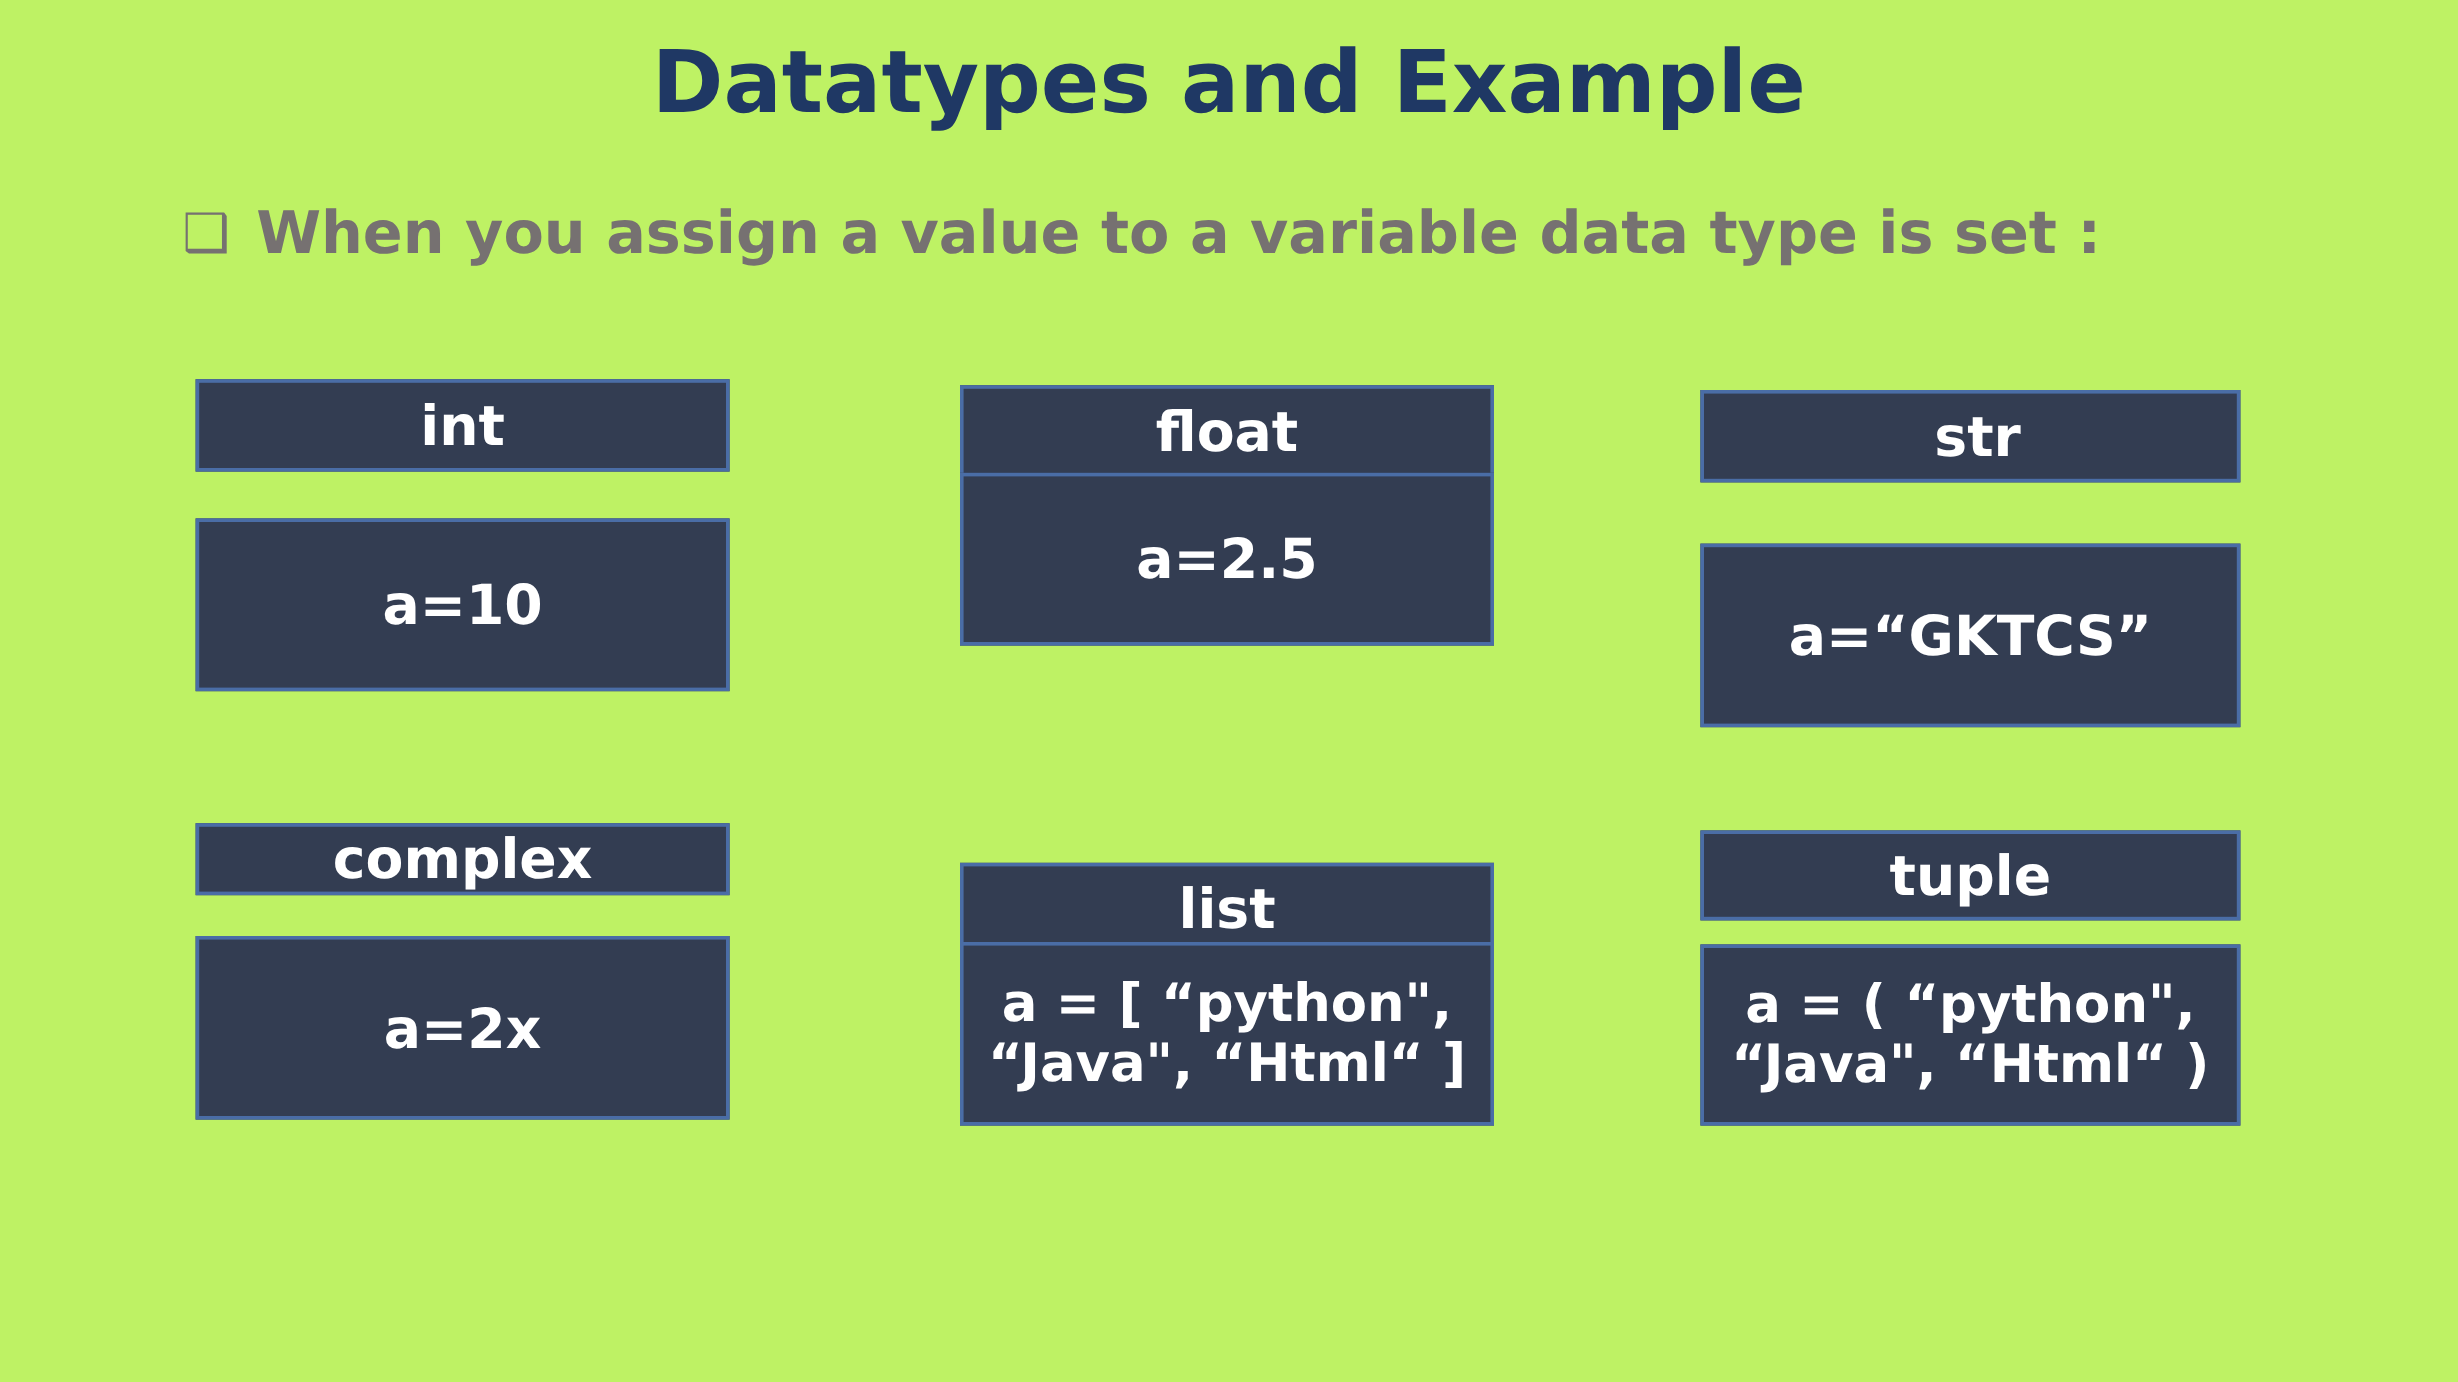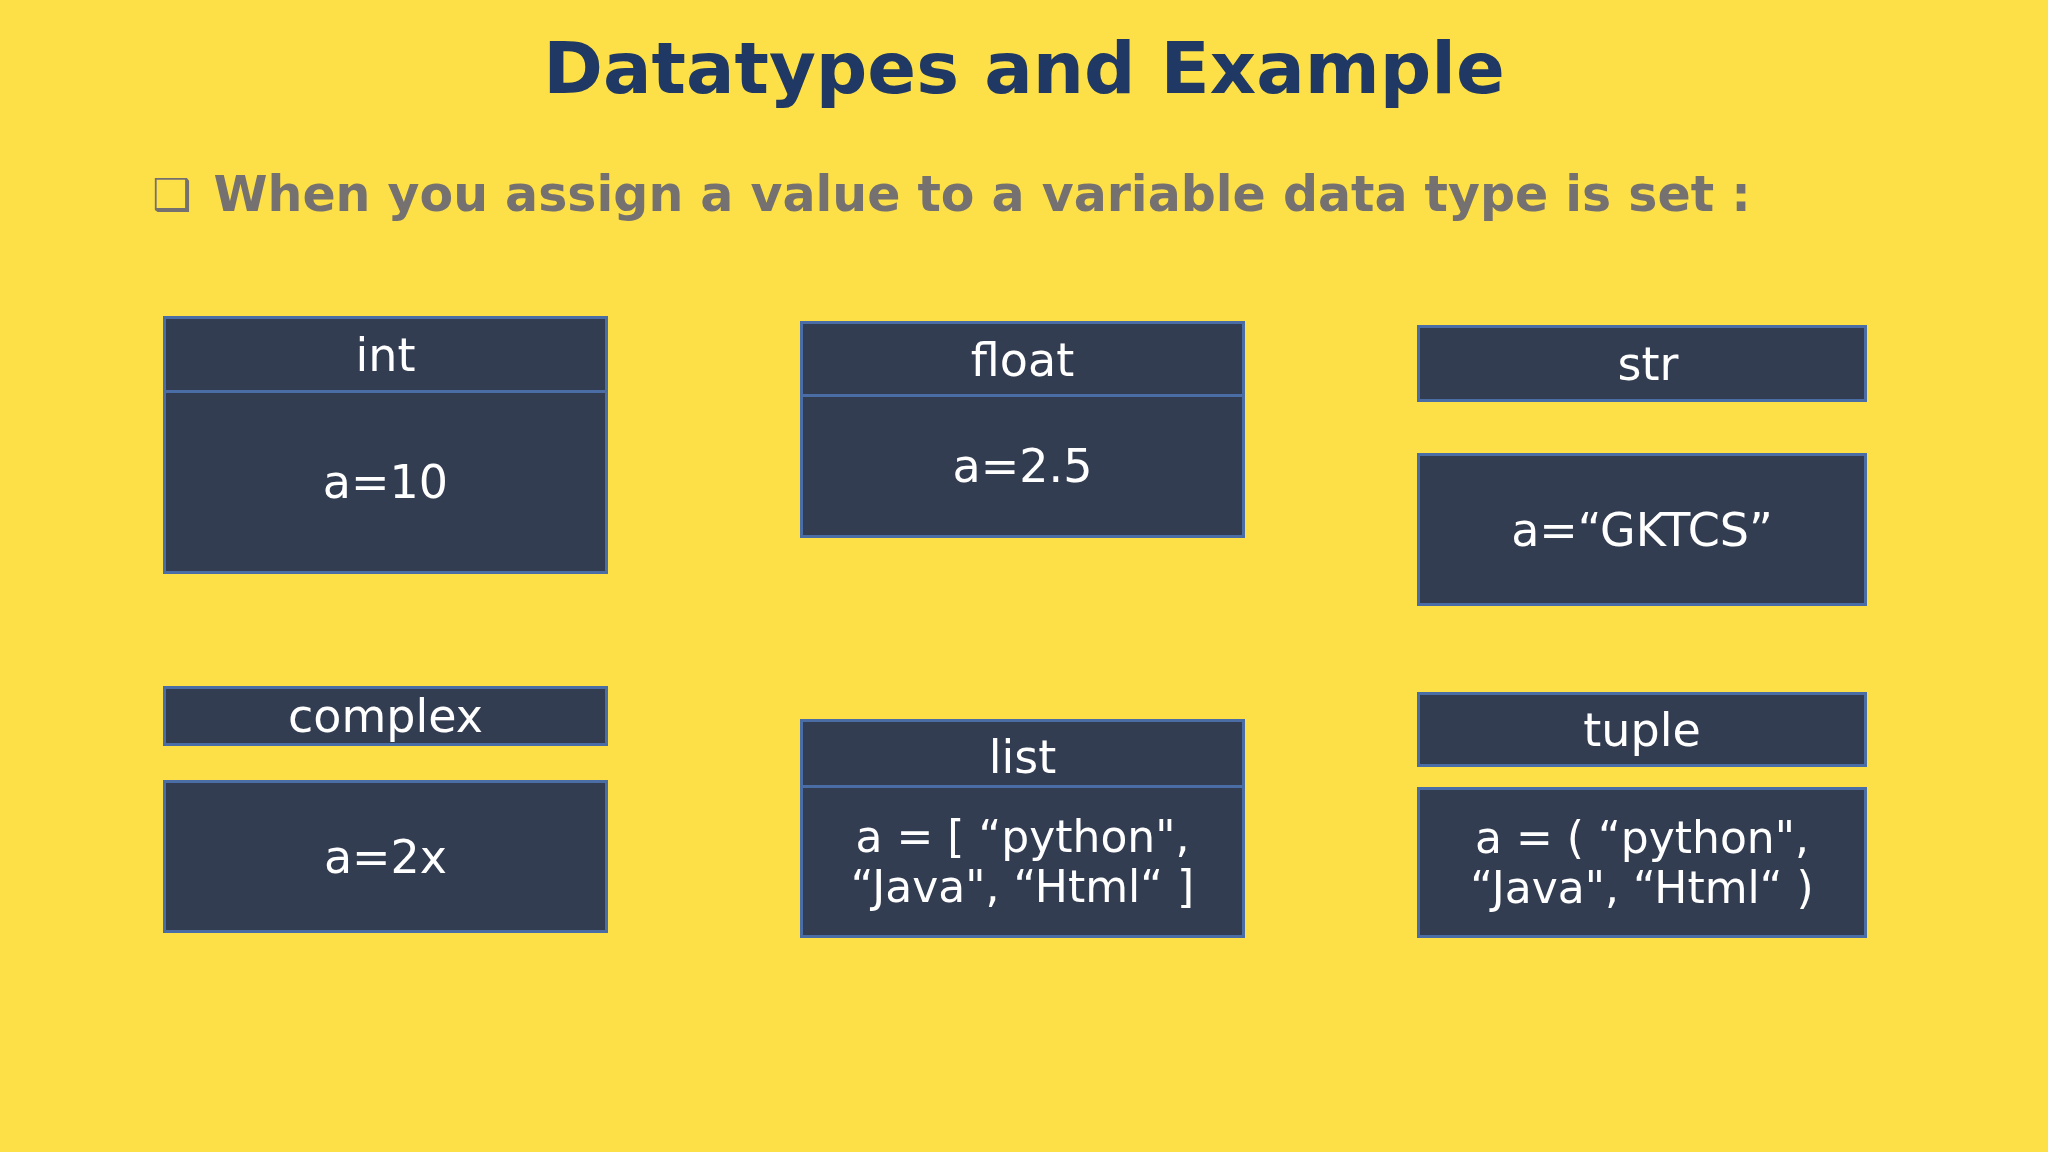--- a/index.html
+++ b/index.html
@@ -4,21 +4,21 @@
 <style>
   html, body {
     margin: 0;
     padding: 0;
     background: #ffffff;
   }
   .slide {
     position: relative;
     width: 2048px;
     height: 1152px;
-    background: #fde047;
+    background: #bef264;
     font-family: "DejaVu Sans", sans-serif;
     overflow: hidden;
   }
   .title {
     position: absolute;
     top: 26px;
     left: 0;
     width: 100%;
     margin: 0;
     text-align: center;
@@ -46,21 +46,21 @@
   .box {
     position: absolute;
     background: #333D52;
     border: 3px solid #4A6DA6;
     box-sizing: border-box;
     display: flex;
     flex-direction: column;
     align-items: center;
     justify-content: center;
     color: #ffffff;
-    font-weight: normal;
+    font-weight: bold;
     text-align: center;
   }
   .box.header {
     font-size: 46px;
   }
   .box.value {
     font-size: 46px;
   }
   .box.value.multiline {
     font-size: 44px;
@@ -79,21 +79,21 @@
   <h1 class="title">Datatypes and Example</h1>
 
   <div class="bullet-line">
     <span class="bullet-icon">❑</span>
     <span>When you assign a value to a variable data type is set :</span>
   </div>
 
   <div class="box header" style="left:163px; top:316px; width:445px; height:77px;">
     <span class="line">int</span>
   </div>
-  <div class="box value" style="left:163px; top:390px; width:445px; height:184px;">
+  <div class="box value" style="left:163px; top:432px; width:445px; height:144px;">
     <span class="line">a=10</span>
     <span class="line"></span>
   </div>
 
   <div class="box header" style="left:800px; top:321px; width:445px; height:77px;">
     <span class="line">float</span>
   </div>
   <div class="box value" style="left:800px; top:394px; width:445px; height:144px;">
     <span class="line">a=2.5</span>
     <span class="line"></span>

